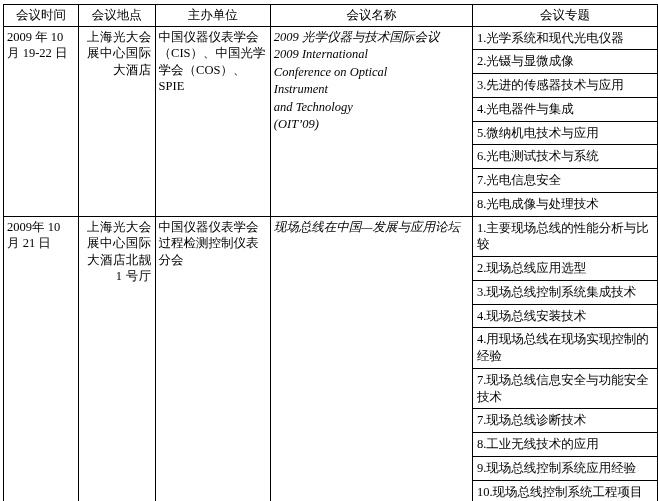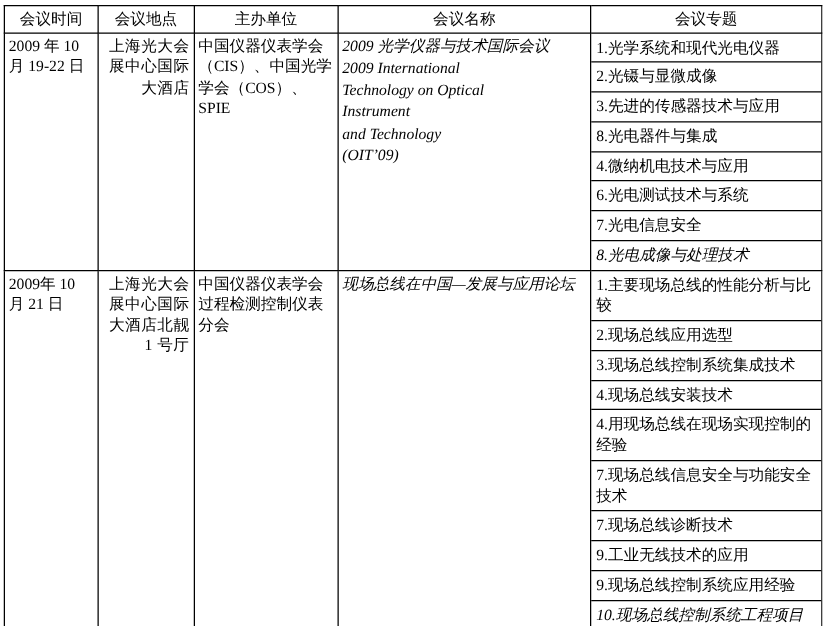--- a/index.html
+++ b/index.html
@@ -54,21 +54,20 @@
     padding: 0;
   }
   .topic-list li {
     border-bottom: 1px solid #000000;
     padding: 3px 4px 3px 4px;
     font-size: 12.5px;
     line-height: 1.34;
   }
   .topic-list li:last-child {
     border-bottom: none;
-    font-style: italic;
   }
   .cell-text {
     padding: 3px 4px 3px 4px;
   }
   .name-block p {
     margin: 0 0 1px 0;
     font-style: italic;
   }
   .spaced {
     letter-spacing: 0.4px;
@@ -100,32 +99,32 @@
       </tr>
     </thead>
     <tbody>
       <tr>
         <td class="cell-text">2009 年 10 月 19-22 日</td>
         <td class="cell-text spaced tall-line">上海光大会展中心国际大酒店</td>
         <td class="cell-text tall-line">中国仪器仪表学会（CIS）、中国光学学会（COS）、SPIE</td>
         <td class="cell-text name-block">
           <p>2009 光学仪器与技术国际会议</p>
           <p>2009 International</p>
-          <p>Technology on Optical</p>
+          <p>Conference on Optical</p>
           <p>Instrument</p>
           <p>and Technology</p>
           <p>(OIT’09)</p>
         </td>
         <td class="cell-topics">
           <ul class="topic-list">
             <li>1.光学系统和现代光电仪器</li>
             <li>2.光镊与显微成像</li>
             <li>3.先进的传感器技术与应用</li>
-            <li>8.光电器件与集成</li>
-            <li>4.微纳机电技术与应用</li>
+            <li>4.光电器件与集成</li>
+            <li>5.微纳机电技术与应用</li>
             <li>6.光电测试技术与系统</li>
             <li>7.光电信息安全</li>
             <li>8.光电成像与处理技术</li>
           </ul>
         </td>
       </tr>
       <tr>
         <td class="cell-text">2009年 10 月 21 日</td>
         <td class="cell-text spaced tall-line">上海光大会展中心国际大酒店北靓 1 号厅</td>
         <td class="cell-text tall-line">中国仪器仪表学会过程检测控制仪表分会</td>
@@ -134,21 +133,21 @@
         </td>
         <td class="cell-topics">
           <ul class="topic-list">
             <li>1.主要现场总线的性能分析与比较</li>
             <li>2.现场总线应用选型</li>
             <li>3.现场总线控制系统集成技术</li>
             <li>4.现场总线安装技术</li>
             <li>4.用现场总线在现场实现控制的经验</li>
             <li>7.现场总线信息安全与功能安全技术</li>
             <li>7.现场总线诊断技术</li>
-            <li>9.工业无线技术的应用</li>
+            <li>8.工业无线技术的应用</li>
             <li>9.现场总线控制系统应用经验</li>
             <li>10.现场总线控制系统工程项目管理经验</li>
           </ul>
         </td>
       </tr>
     </tbody>
   </table>
 </div>
 
 </body></html>

